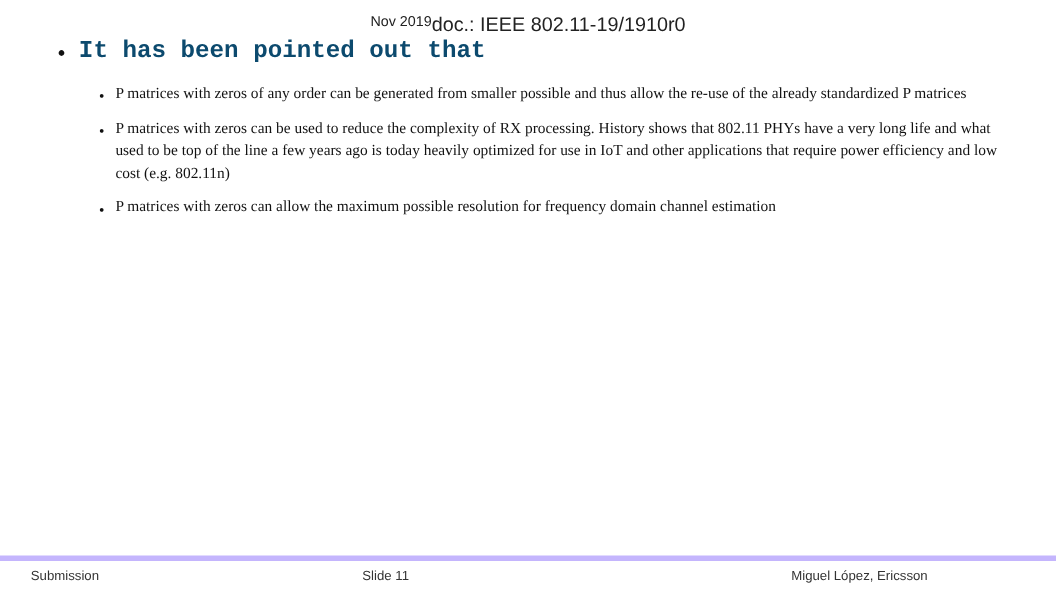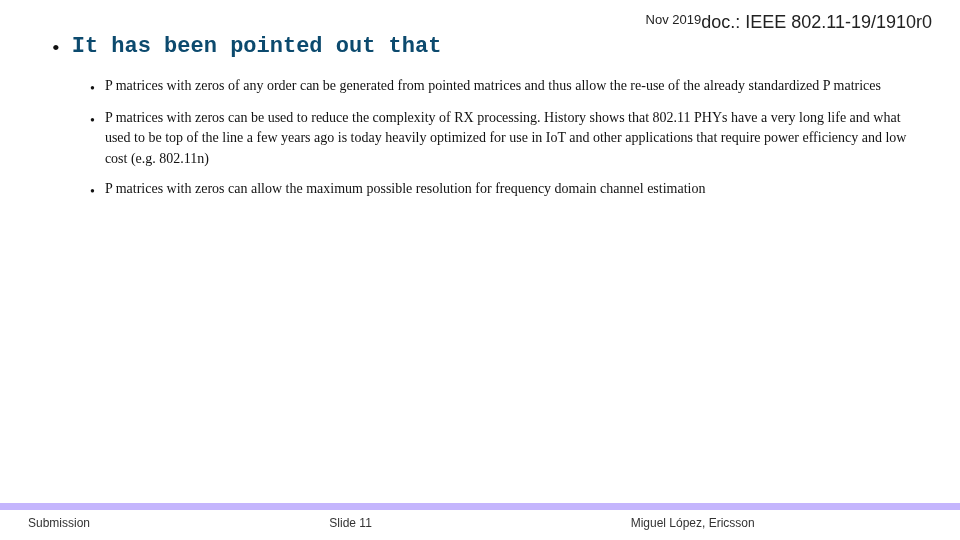--- a/index.html
+++ b/index.html
@@ -20,21 +20,21 @@
     .slide {
       width: 960px;
       height: 540px;
       background: #ffffff;
       position: relative;
       padding: 0;
     }
 
     .header {
       display: flex;
-      justify-content: flex-end;
+      justify-content: center;
       align-items: flex-start;
       padding: 12px 28px 0 28px;
     }
 
     .header-left {
       font-size: 13px;
       color: #222;
       font-family: Arial, sans-serif;
     }
 
@@ -114,34 +114,34 @@
       position: absolute;
       bottom: 10px;
       left: 0;
       right: 0;
       display: flex;
       justify-content: space-between;
       padding: 0 28px;
       font-size: 12px;
       color: #333;
       font-family: Arial, sans-serif;
-      border-top: 7px solid #c4b5fd;
+      border-top: 5px solid #c4b5fd;
       padding-top: 6px;
     }
 
     .footer-left, .footer-center, .footer-right {
       flex: 1;
     }
 
     .footer-center {
       text-align: left;
     }
 
     .footer-right {
-      text-align: left;
+      text-align: center;
     }
   </style>
 </head>
 <body>
 
 <div class="slide">
 
   <div class="header">
     <span class="header-left">Nov 2019</span>
     <span class="header-right">doc.: IEEE 802.11-19/1910r0</span>
@@ -152,21 +152,21 @@
 
     <div class="main-bullet">
       <span class="main-bullet-dot">•</span>
       <span class="main-bullet-text">It has been pointed out that</span>
     </div>
 
     <div class="sub-bullets">
 
       <div class="sub-bullet">
         <span class="sub-bullet-dot">•</span>
-        <span class="sub-bullet-text">P matrices with zeros of any order can be generated from pointed matrices and thus allow the re-use of the already standardized P matrices</span>
+        <span class="sub-bullet-text">P matrices with zeros of any order can be generated from smaller possible and thus allow the re-use of the already standardized P matrices</span>
       </div>
 
       <div class="sub-bullet">
         <span class="sub-bullet-dot">•</span>
         <span class="sub-bullet-text">P matrices with zeros can be used to reduce the complexity of RX processing. History shows that 802.11 PHYs have a very long life and what used to be top of the line a few years ago is today heavily optimized for use in IoT and other applications that require power efficiency and low cost (e.g. 802.11n)</span>
       </div>
 
       <div class="sub-bullet">
         <span class="sub-bullet-dot">•</span>
         <span class="sub-bullet-text">P matrices with zeros can allow the maximum possible resolution for frequency domain channel estimation</span>

